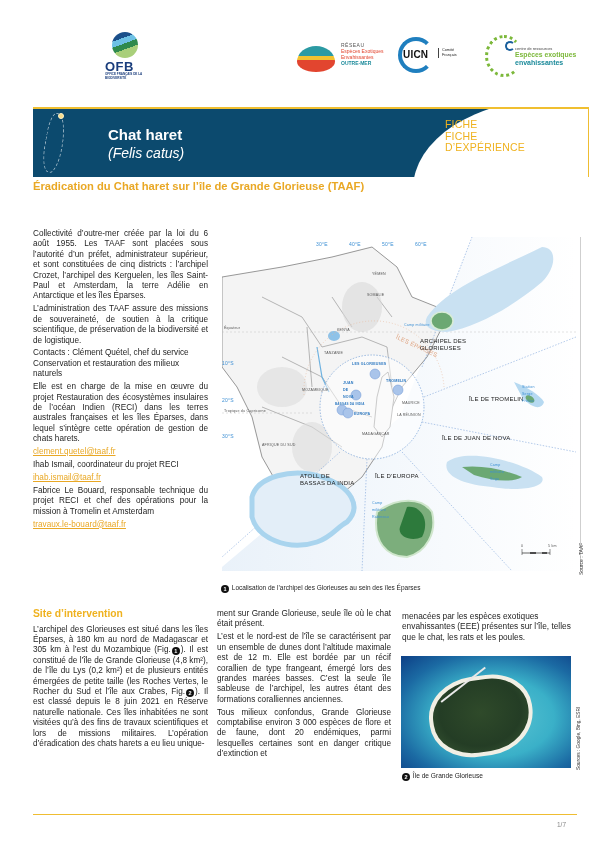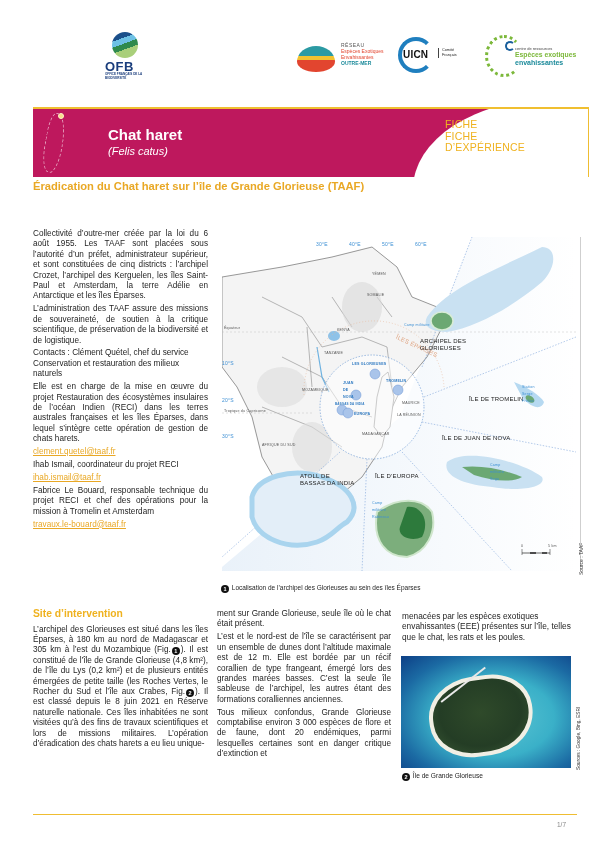--- a/index.html
+++ b/index.html
@@ -32,26 +32,26 @@
 
   .eee { position: absolute; left: 485px; top: 35px; width: 100px; height: 45px; }
   .eee .swirl { position: absolute; left: 0; top: 0; width: 38px; height: 42px; border-radius: 50%; border: 3px dotted #7cb83a; border-right-color: transparent; }
   .eee .c1 { position: absolute; left: 20px; top: 6px; width: 10px; height: 10px; border-radius: 50%; border: 2px solid #1a5f9c; border-right-color: transparent; }
   .eee .t1 { position: absolute; left: 30px; top: 11px; font-size: 4px; color: #444; }
   .eee .t2 { position: absolute; left: 30px; top: 16px; font-size: 6.8px; font-weight: 700; color: #7cb83a; }
   .eee .t3 { position: absolute; left: 30px; top: 24px; font-size: 7px; font-weight: 700; color: #1b8a9a; }
 
   
   .band-top-line { position: absolute; left: 33px; top: 107px; width: 556px; height: 2px; background: #f0bf30; }
-  .band { position: absolute; left: 33px; top: 109px; width: 556px; height: 68px; background: #be185d; overflow: hidden; }
+  .band { position: absolute; left: 33px; top: 109px; width: 556px; height: 68px; background: #0c4a6e; overflow: hidden; }
   .band .cut { position: absolute; left: 380px; top: -10px; width: 200px; height: 90px; background: #ffffff; border-radius: 70% 0 0 0 / 100% 0 0 0; }
   .band .madagascar { position: absolute; left: 12px; top: 4px; width: 18px; height: 60px; border: 1px dashed rgba(255,255,255,0.6); border-radius: 40% 60% 50% 50%; transform: rotate(10deg); }
   .band .dot { position: absolute; left: 25px; top: 4px; width: 6px; height: 6px; border-radius: 50%; background: #f7dc8a; border: 1px solid #fff3c8; }
   .band .title { position: absolute; left: 75px; top: 17px; font-weight: 700; font-size: 15px; color: #ffffff; }
-  .band .latin { position: absolute; left: 75px; top: 36px; font-style: italic; font-size: 11px; color: #ffffff; }
+  .band .latin { position: absolute; left: 75px; top: 36px; font-style: italic; font-size: 14px; color: #ffffff; }
   .fiche { position: absolute; left: 445px; top: 119px; font-size: 10.5px; line-height: 11.5px; color: #efb21f; letter-spacing: 0.2px; }
   .band-bottom-right { position: absolute; left: 588px; top: 109px; width: 1px; height: 68px; background: #efbd31; }
 
   .subtitle { position: absolute; left: 33px; top: 180px; font-weight: 700; font-size: 11.2px; color: #e9a825; }
 
   
   .col1 { position: absolute; left: 33px; top: 229px; width: 175px; }
   h2.sect { font-weight: 700; font-size: 10.3px; line-height: 12.5px; color: #efb21f; margin-bottom: 4px; }
   p.body { font-size: 8.2px; line-height: 10.4px; color: #1e1e1e; margin-bottom: 2.5px; }
   p.body.j { text-align: justify; }

